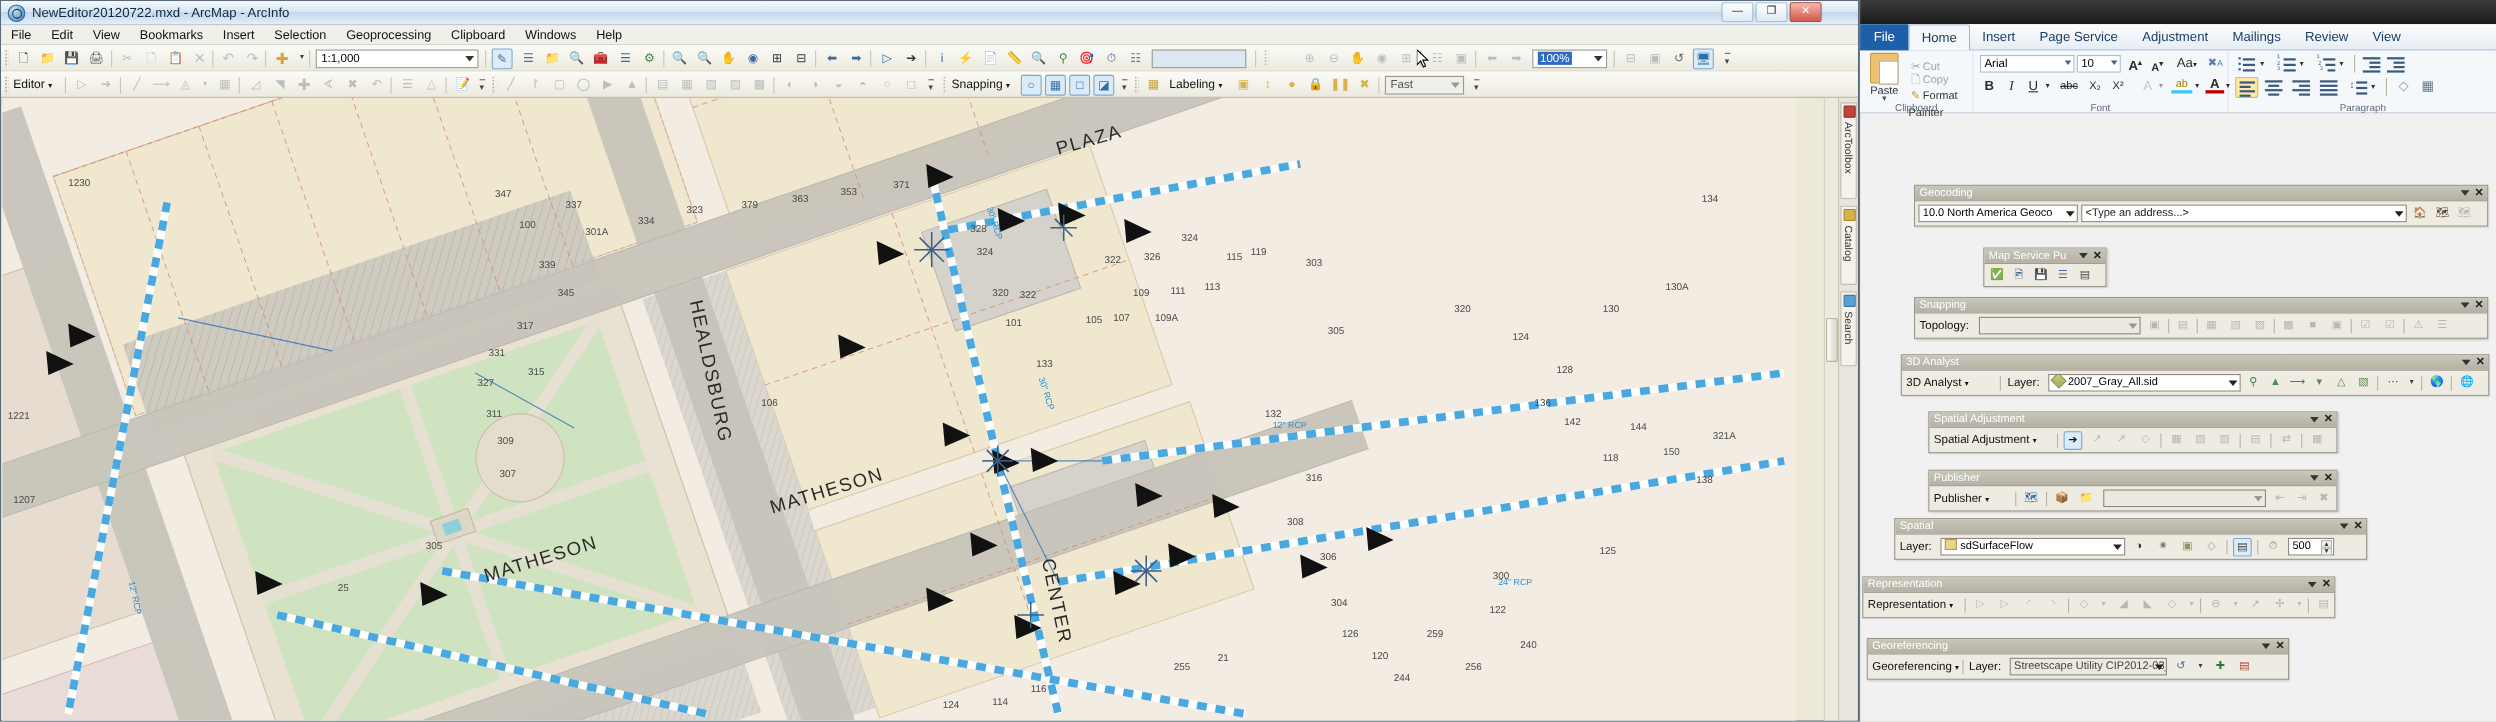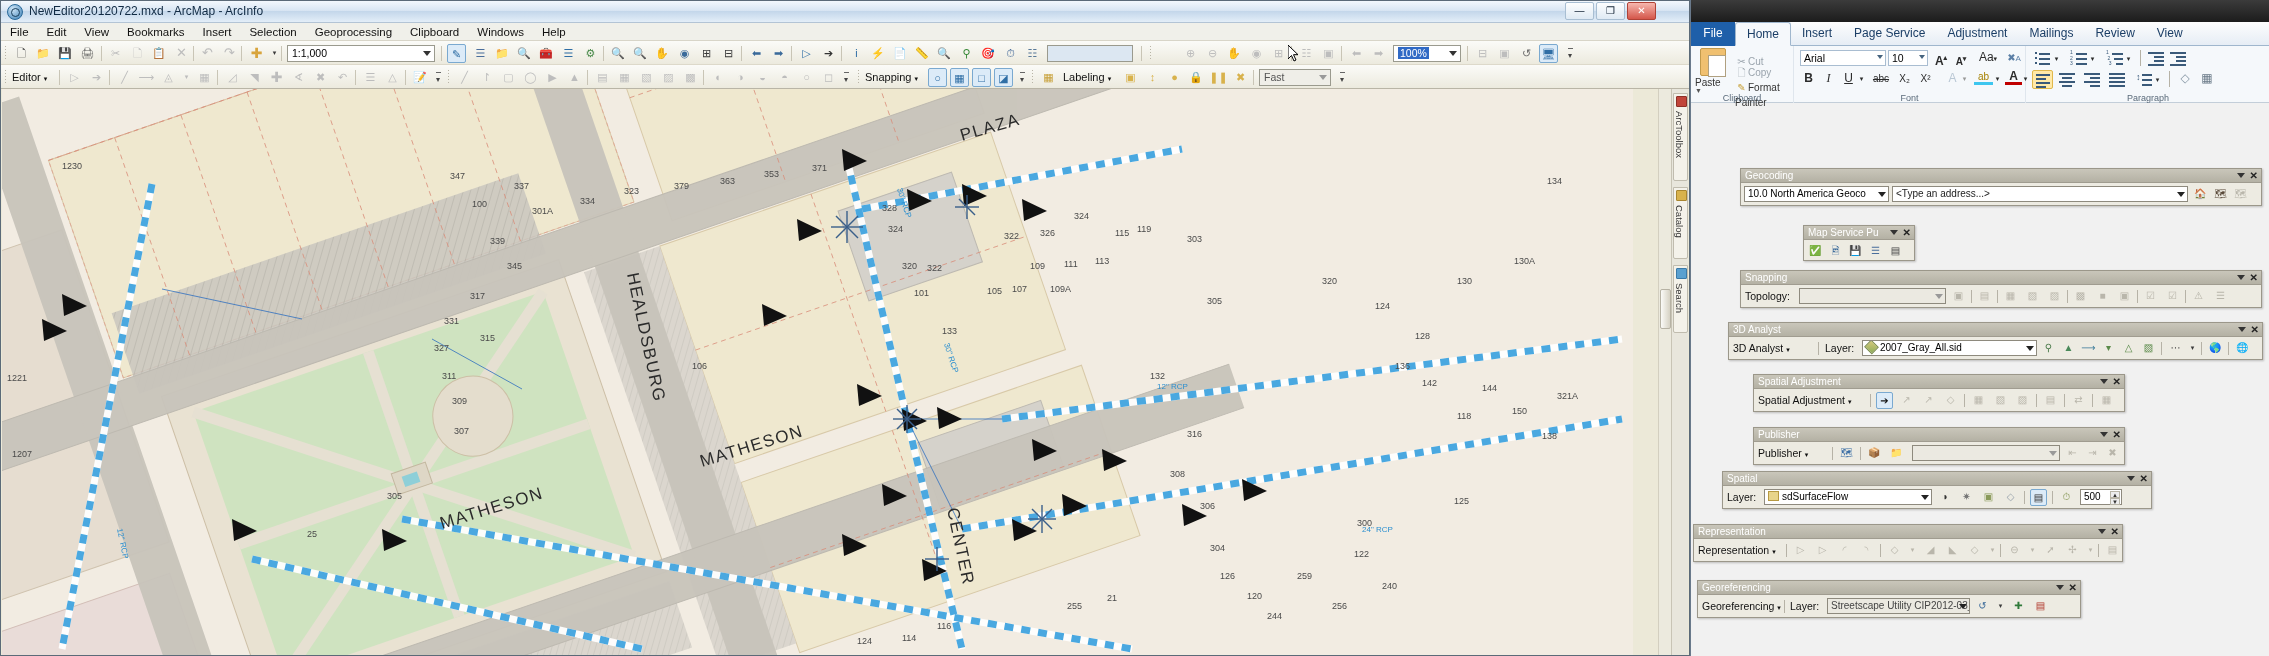--- a/index.html
+++ b/index.html
@@ -17,21 +17,21 @@
     font-size:12px; color:#1b3e66; cursor:default; }
   .wtab.file { background:#1e5fa9; color:#fff; width:44px; text-align:center; padding:0;
     font-weight:normal; }
   .wtab.active { background:#f5f8fb; border:1px solid #9fb6cd; border-bottom:1px solid #f5f8fb;
     border-radius:3px 3px 0 0; line-height:22px; }
   #word-ribbon { position:absolute; left:0; top:46px; width:579px; height:57px;
     background:#f5f8fb; border-bottom:1px solid #c3ced9; }
   .rgroup { position:absolute; top:0; height:57px; border-right:1px solid #dfe6ed; }
   .rglabel { position:absolute; bottom:0px; width:100%; text-align:center; font-size:9px; color:#5a6a7a; }
 
-  .clip-paste { position:absolute; left:4px; top:2px; width:36px; }
+  .clip-paste { position:absolute; left:4px; top:2px; width:36px; text-align:center; }
   .clip-paste .pg { width:26px; height:28px; margin:0 auto; background:#f0c070;
     border:1px solid #c29a4c; border-radius:2px; position:relative; }
   .clip-paste .pg:after { content:""; position:absolute; left:7px; top:6px; width:16px; height:20px;
     background:#fff; border:1px solid #b0a080; }
   .clip-paste .lbl { font-size:10px; color:#333; margin-top:1px; }
   .clip-paste .car { font-size:7px; color:#555; line-height:5px;}
   .clipitem { position:absolute; font-size:10px; color:#9aa4ad; height:15px; line-height:15px; }
   .clipitem .ic { display:inline-block; width:13px; text-align:center; }
 
   .fontbox { position:absolute; height:16px; border:1px solid #a9bdd1; background:#fff;

